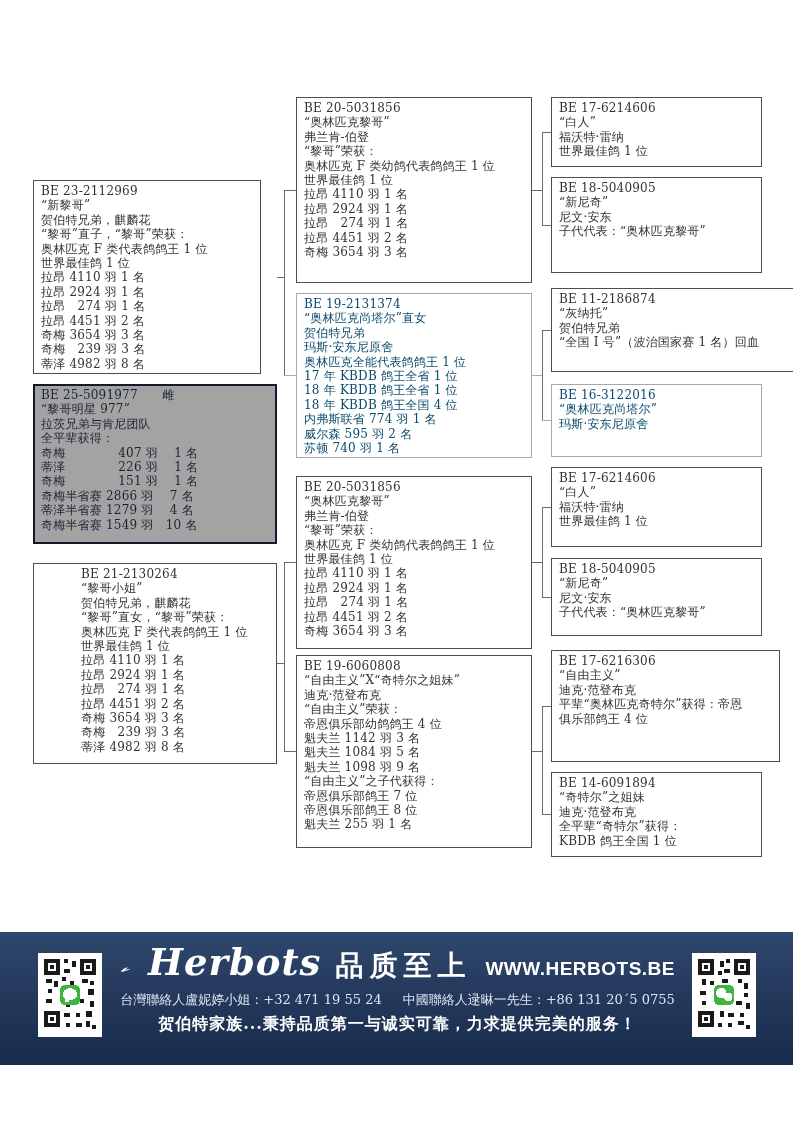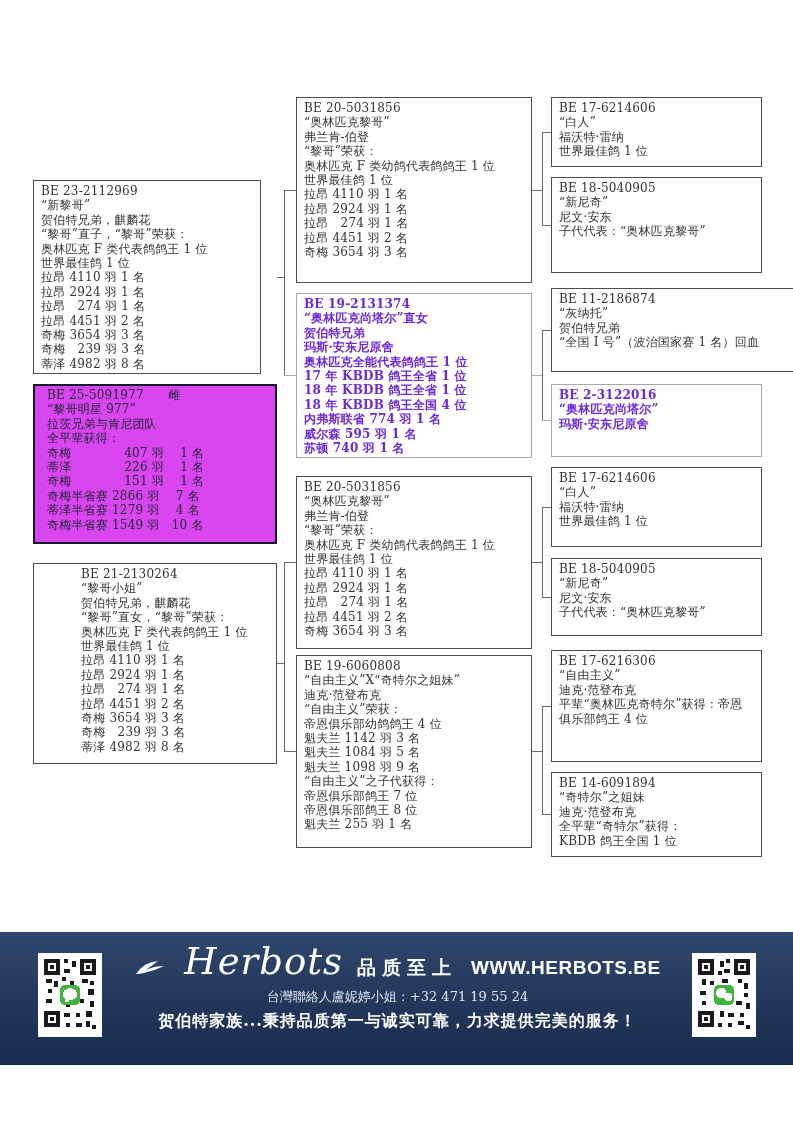--- a/index.html
+++ b/index.html
@@ -9,41 +9,41 @@
     overflow:hidden;margin:0 auto;
   }
   
   .pbox{
     position:absolute;box-sizing:border-box;
     border:1px solid #4d4d4d;background:#ffffff;
     padding:3px 6px 3px 7px;
     font-size:12px;line-height:14.4px;color:#333333;
     letter-spacing:0.2px;
   }
-  .pbox.grey{border-color:#a8a8a8;color:#6d28d9;font-weight:bold;}
+  .pbox.grey{border-color:#a8a8a8;color:#0c4a6e;}
   .pbox.highlight{
-    background:#d946ef;border:2.5px solid #141c2b;color:#1d2433;
-    padding:2px 5px 2px 12px;
+    background:#a3a3a3;border:2.5px solid #141c2b;color:#1d2433;
+    padding:2px 5px 2px 6px;
   }
   .box-line{white-space:pre-wrap;}
   
   .pos-L1{left:33px;top:180px;width:228px;height:194px;}
   .pos-L2{left:33px;top:384px;width:244px;height:160px;}
   .pos-L3{left:33px;top:563px;width:244px;height:201px;padding-left:47px;}
   .pos-M1{left:296px;top:97px; width:236px;height:186px;}
   .pos-M2{left:296px;top:293px;width:236px;height:165px;}
   .pos-M3{left:296px;top:476px;width:236px;height:173px;}
   .pos-M4{left:296px;top:655px;width:236px;height:193px;}
   .pos-R1{left:551px;top:97px; width:211px;height:70px;}
   .pos-R2{left:551px;top:177px;width:211px;height:96px;}
   .pos-R3{left:551px;top:288px;width:251px;height:84px;}
   .pos-R4{left:551px;top:384px;width:211px;height:73px;}
   .pos-R5{left:551px;top:467px;width:211px;height:80px;}
   .pos-R6{left:551px;top:558px;width:211px;height:78px;}
-  .pos-R7{left:551px;top:650px;width:211px;height:112px;}
+  .pos-R7{left:551px;top:650px;width:229px;height:112px;}
   .pos-R8{left:551px;top:772px;width:211px;height:85px;}
   
   .hline,.vline{position:absolute;background:#6a6a6a;}
   .hline{height:1px;}
   .vline{width:1px;}
   .conn-grey{background:#ababab;}
   
   .footer{
     position:absolute;left:0;top:932px;width:793px;height:133px;
     background:linear-gradient(180deg,#30486e 0%,#24395c 45%,#182b4d 100%);
@@ -53,25 +53,25 @@
     position:absolute;top:21px;width:64px;height:84px;background:#ffffff;
     display:flex;align-items:center;justify-content:center;
   }
   .qr-left{left:38px;}
   .qr-right{left:692px;}
   .f-center{
     position:absolute;left:120px;top:10px;width:555px;text-align:center;
   }
   .f-row1{display:flex;align-items:baseline;justify-content:center;gap:14px;white-space:nowrap;}
   .f-brand{
-    font-family:"DejaVu Serif",serif;font-style:italic;font-weight:normal;
+    font-family:"DejaVu Serif",serif;font-style:italic;font-weight:bold;
     font-size:37px;letter-spacing:1px;line-height:40px;
   }
   .f-slogan{
-    font-family:"DejaVu Serif",serif;font-size:19px;letter-spacing:6px;font-weight:bold;
+    font-family:"DejaVu Serif",serif;font-size:28px;letter-spacing:6px;font-weight:bold;
   }
   .f-site{
     font-family:"Liberation Sans",sans-serif;font-weight:bold;font-size:19px;letter-spacing:0.5px;
   }
   .f-emails{
     font-family:"Liberation Sans",sans-serif;font-weight:bold;font-size:12.5px;
     margin-top:4px;letter-spacing:0.2px;
   }
   .f-contacts{
     font-family:"DejaVu Serif",serif;font-size:13px;margin-top:6px;color:#dfe6f2;
@@ -146,21 +146,21 @@
   <div class="pbox grey pos-M2">
       <div class="box-line">BE 19-2131374</div>
       <div class="box-line">“奥林匹克尚塔尔”直女</div>
       <div class="box-line">贺伯特兄弟</div>
       <div class="box-line">玛斯·安东尼原舍</div>
       <div class="box-line">奥林匹克全能代表鸽鸽王 1 位</div>
       <div class="box-line">17 年 KBDB 鸽王全省 1 位</div>
       <div class="box-line">18 年 KBDB 鸽王全省 1 位</div>
       <div class="box-line">18 年 KBDB 鸽王全国 4 位</div>
       <div class="box-line">内弗斯联省 774 羽 1 名</div>
-      <div class="box-line">威尔森 595 羽 1 名</div>
+      <div class="box-line">威尔森 595 羽 2 名</div>
       <div class="box-line">苏顿 740 羽 1 名</div>
     </div>
   <div class="pbox pos-M3">
       <div class="box-line">BE 20-5031856</div>
       <div class="box-line">“奥林匹克黎哥”</div>
       <div class="box-line">弗兰肯-伯登</div>
       <div class="box-line">“黎哥”荣获：</div>
       <div class="box-line">奥林匹克 F 类幼鸽代表鸽鸽王 1 位</div>
       <div class="box-line">世界最佳鸽 1 位</div>
       <div class="box-line">拉昂 4110 羽 1 名</div>
@@ -196,21 +196,21 @@
       <div class="box-line">尼文·安东</div>
       <div class="box-line">子代代表：“奥林匹克黎哥”</div>
     </div>
   <div class="pbox pos-R3">
       <div class="box-line">BE 11-2186874</div>
       <div class="box-line">“灰纳托”</div>
       <div class="box-line">贺伯特兄弟</div>
       <div class="box-line">“全国 I 号”（波治国家赛 1 名）回血</div>
     </div>
   <div class="pbox grey pos-R4">
-      <div class="box-line">BE 2-3122016</div>
+      <div class="box-line">BE 16-3122016</div>
       <div class="box-line">“奥林匹克尚塔尔”</div>
       <div class="box-line">玛斯·安东尼原舍</div>
     </div>
   <div class="pbox pos-R5">
       <div class="box-line">BE 17-6214606</div>
       <div class="box-line">“白人”</div>
       <div class="box-line">福沃特·雷纳</div>
       <div class="box-line">世界最佳鸽 1 位</div>
     </div>
   <div class="pbox pos-R6">
@@ -316,20 +316,21 @@
       <div class="f-row1">
         <svg class="feather" width="34" height="22" viewBox="0 0 34 22">
           <path d="M2 16 Q10 4 24 3 Q16 9 12 12 Q20 8 30 8 Q20 13 10 15 Q6 16 2 16 Z" fill="#ffffff"></path>
         </svg>
         <span class="f-brand">Herbots</span>
         <span class="f-slogan">品质至上</span>
         <span class="f-site">WWW.HERBOTS.BE</span>
       </div>
       <div class="f-contacts">
         <span>台灣聯絡人盧妮婷小姐：+32 471 19 55 24</span>
+        <span>中國聯絡人逯晽一先生：+86 131 20´5 0755</span>
       </div>
       <div class="f-tagline">贺伯特家族...秉持品质第一与诚实可靠，力求提供完美的服务！</div>
     </div>
 
     <div class="qr-wrap qr-right">
       <svg width="56" height="76" viewBox="0 0 28 38" shape-rendering="crispEdges">
         <rect x="0" y="0" width="28" height="38" fill="#ffffff"></rect>
         <g fill="#1a1a1a">
           <rect x="1" y="1" width="8" height="8"></rect>
             <rect x="19" y="1" width="8" height="8"></rect>

